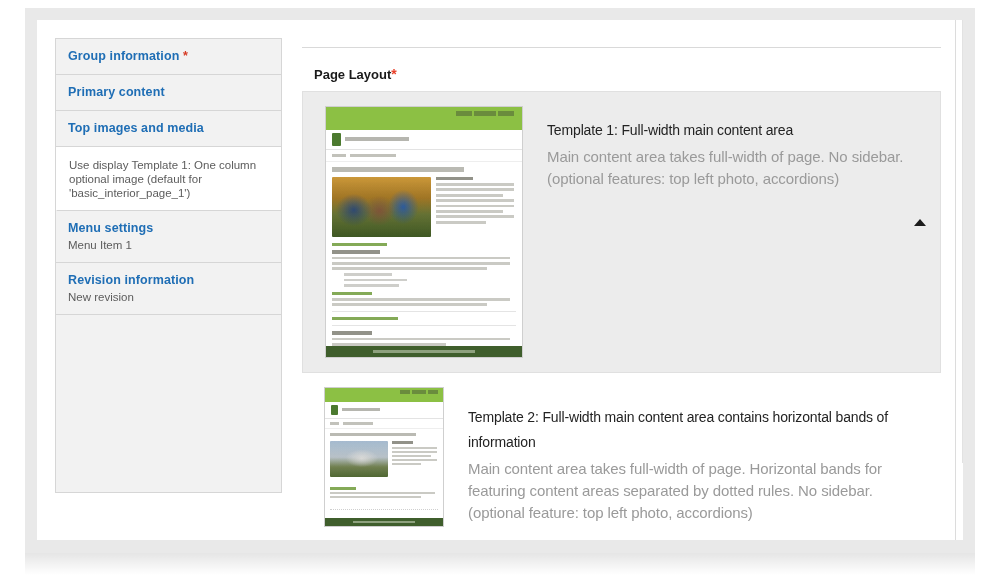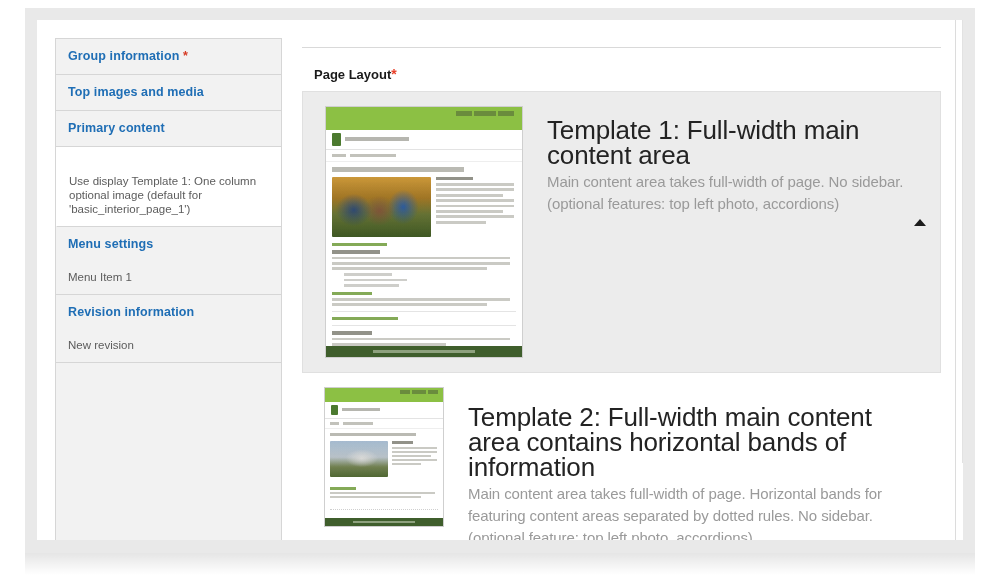--- a/index.html
+++ b/index.html
@@ -74,21 +74,21 @@
     font-size: 12.5px;
     font-weight: bold;
     line-height: 16px;
     letter-spacing: .1px;
   }
   .vtab-title .req { color: #d63b25; font-weight: bold; }
   .vtab-sum {
     color: #5c5c5c;
     font-size: 11.5px;
     line-height: 14px;
-    margin-top: 18px;
+    margin-top: 2px;
   }
   .vtab-filler {
     border: 1px solid #d6d6d6;
     border-top: none;
     background: #f2f2f2;
     height: 178px;
   }
 
   
   #main {
@@ -111,21 +111,21 @@
     display: flex;
     padding: 14px 0 14px 0;
     margin-right: 12px;
   }
   .option.selected { background: #ececec; border: 1px solid #e0e0e0; }
   .option.plain { background: #ffffff; }
 
   .thumb-wrap { flex: 0 0 auto; padding-left: 22px; }
   .opt-text { padding-left: 24px; padding-top: 12px; padding-right: 20px; }
   .opt-title {
-    font-size: 26px; color: #232323; line-height: 25px;
+    font-size: 14px; color: #232323; line-height: 25px;
     font-weight: normal; letter-spacing: -.15px;
   }
   .opt-desc {
     font-size: 15px; color: #9a9a9a; line-height: 22px;
     margin-top: 3px; letter-spacing: -.1px;
   }
 
   .collapse-arrow {
     position: absolute;
     right: 14px; top: 127px;
@@ -220,25 +220,25 @@
       <div id="cols">
 
         <div id="sidebar">
           <div class="vtabs">
 
             <div class="vtab">
               <div class="vtab-title"><span>Group information</span> <span class="req">*</span></div>
             </div>
 
             <div class="vtab">
+              <div class="vtab-title">Primary content</div>
+            </div>
+
+            <div class="vtab">
               <div class="vtab-title">Top images and media</div>
-            </div>
-
-            <div class="vtab">
-              <div class="vtab-title">Primary content</div>
             </div>
 
 
             <div class="vtab active">
               <div class="vtab-sum">Use display Template 1: One column optional image (default for 'basic_interior_page_1')</div>
             </div>
 
             <div class="vtab">
               <div class="vtab-title">Menu settings</div>
               <div class="vtab-sum">Menu Item 1</div>

